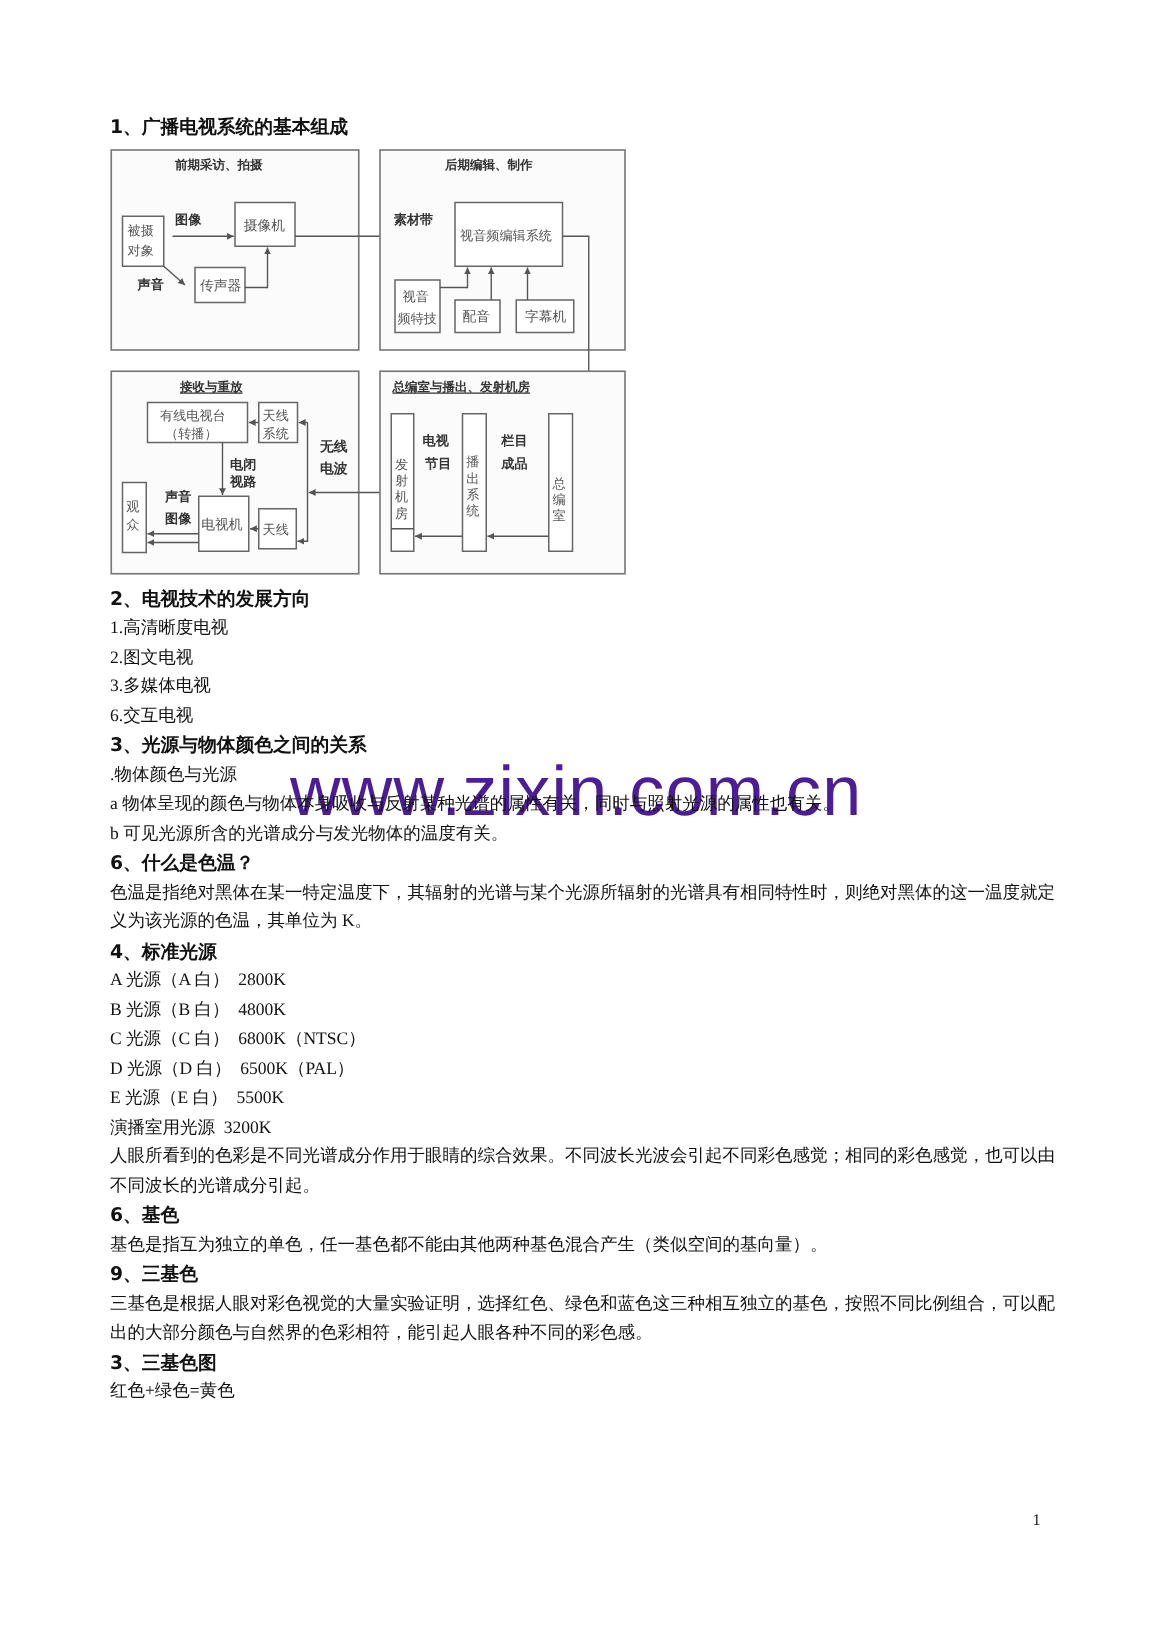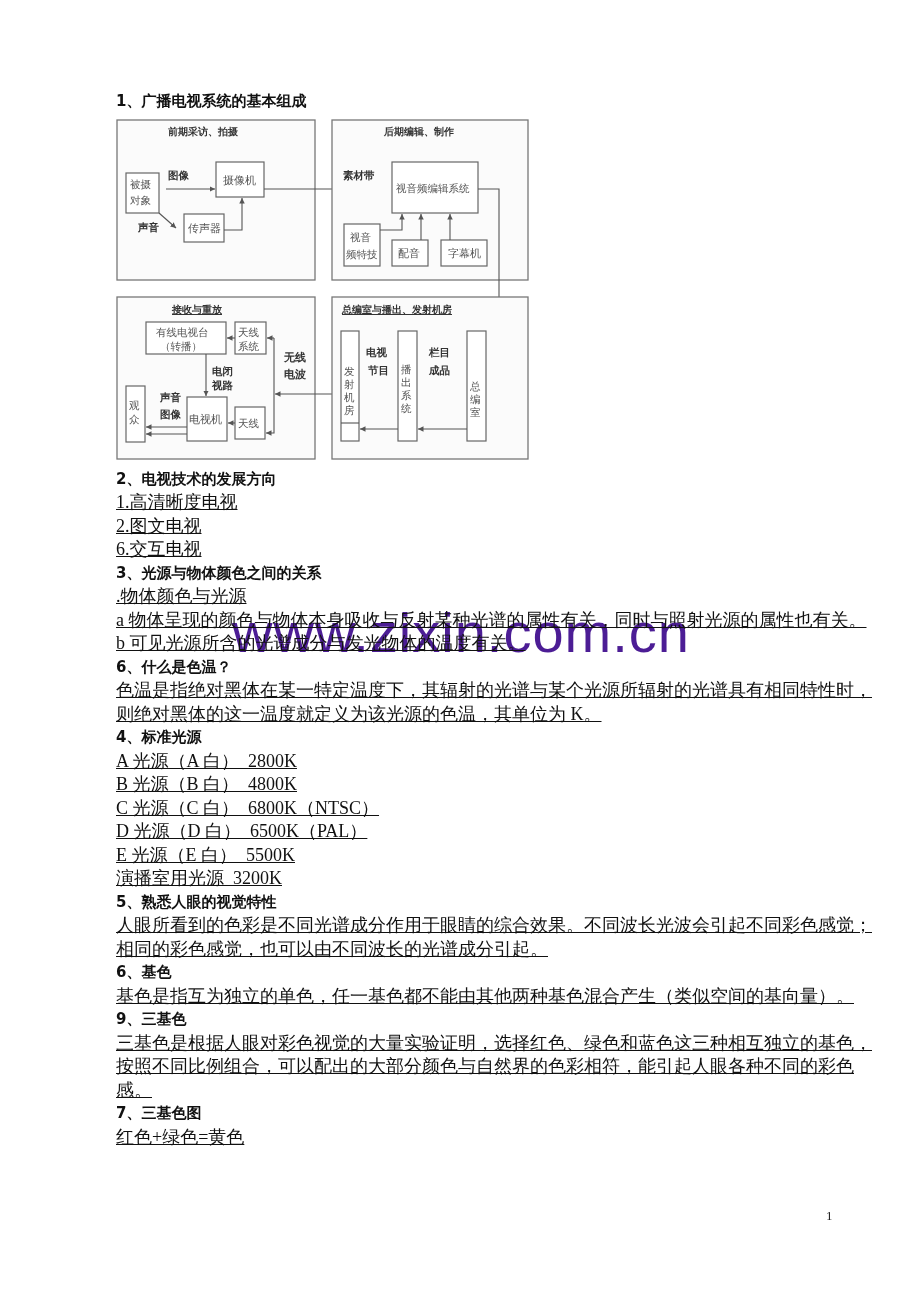--- a/index.html
+++ b/index.html
@@ -1,22 +1,22 @@
 <!DOCTYPE html>
 <html><head>
 <meta charset="utf-8">
 <style>
   html, body { margin: 0; padding: 0; background: #ffffff; }
   body { width: 920px; height: 1302px; position: relative; overflow: hidden;
          font-family: "Liberation Serif", "DejaVu Serif", serif; color: #111; }
   .page { position: absolute; left: 0; top: 0; width: 920px; height: 1302px; }
-  .content { position: absolute; left: 88px; top: 90px; width: 760px; margin-left: 28px; }
+  .content { position: absolute; left: 88px; top: 90px; width: 760px; }
   .h { font-weight: bold; font-size: 15px; line-height: 23.5px; height: 23.5px; white-space: nowrap;
        font-family: "DejaVu Sans", "Liberation Sans", sans-serif; }
-  .p { font-size: 18px; line-height: 23.5px; min-height: 23.5px; text-decoration: underline; }
+  .p { font-size: 14px; line-height: 23.5px; min-height: 23.5px; }
   .nowrap { white-space: nowrap; }
   .diagram { display: block; width: 415px; height: 345px; margin: 3px 0 6px 0; }
   .diagram text { font-family: "DejaVu Sans", sans-serif; fill: #555; }
   .diagram .bold { font-weight: bold; fill: #333; }
   .diagram rect { fill: #ffffff; stroke: #666; stroke-width: 1.2; }
   .diagram .outer { fill: #fbfbfb; stroke: #777; stroke-width: 1.3; }
   .diagram line, .diagram polyline { stroke: #555; stroke-width: 1.1; fill: none; }
   .watermark { position: absolute; left: 232px; top: 600px; font-family: "Liberation Sans", "DejaVu Sans", sans-serif;
                font-size: 56px; color: #4c1d95; letter-spacing: 1px; z-index: 0; pointer-events: none; }
   .content { z-index: 1; }
@@ -131,45 +131,45 @@
       <text x="354" y="273" font-size="10.5">总</text>
       <text x="354" y="286" font-size="10.5">编</text>
       <text x="354" y="299" font-size="10.5">室</text>
       <line x1="351" y1="312" x2="302" y2="312" marker-end="url(#arr)"></line>
       <line x1="243" y1="306" x2="225" y2="306" stroke="#555"></line>
     </svg>
 
     <div class="h">2、电视技术的发展方向</div>
     <div class="p nowrap">1.高清晰度电视</div>
     <div class="p nowrap">2.图文电视</div>
+    <div class="p nowrap">3.多媒体电视</div>
     <div class="p nowrap">6.交互电视</div>
 
     <div class="h">3、光源与物体颜色之间的关系</div>
     <div class="p">.物体颜色与光源</div>
     <div class="p">a 物体呈现的颜色与物体本身吸收与反射某种光谱的属性有关，同时与照射光源的属性也有关。</div>
     <div class="p">b 可见光源所含的光谱成分与发光物体的温度有关。</div>
 
     <div class="h">6、什么是色温？</div>
     <div class="p">色温是指绝对黑体在某一特定温度下，其辐射的光谱与某个光源所辐射的光谱具有相同特性时，则绝对黑体的这一温度就定义为该光源的色温，其单位为 K。</div>
 
     <div class="h">4、标准光源</div>
     <div class="p nowrap" style="white-space:pre">A 光源（A 白）  2800K</div>
     <div class="p nowrap" style="white-space:pre">B 光源（B 白）  4800K</div>
     <div class="p nowrap" style="white-space:pre">C 光源（C 白）  6800K（NTSC）</div>
     <div class="p nowrap" style="white-space:pre">D 光源（D 白）  6500K（PAL）</div>
     <div class="p nowrap" style="white-space:pre">E 光源（E 白）  5500K</div>
     <div class="p nowrap" style="white-space:pre">演播室用光源  3200K</div>
 
-    <div class="h">5、熟悉人眼的视觉特性</div>
     <div class="p">人眼所看到的色彩是不同光谱成分作用于眼睛的综合效果。不同波长光波会引起不同彩色感觉；相同的彩色感觉，也可以由不同波长的光谱成分引起。</div>
 
     <div class="h">6、基色</div>
     <div class="p">基色是指互为独立的单色，任一基色都不能由其他两种基色混合产生（类似空间的基向量）。</div>
 
     <div class="h">9、三基色</div>
     <div class="p">三基色是根据人眼对彩色视觉的大量实验证明，选择红色、绿色和蓝色这三种相互独立的基色，按照不同比例组合，可以配出的大部分颜色与自然界的色彩相符，能引起人眼各种不同的彩色感。</div>
 
-    <div class="h">7、三基色图</div>
+    <div class="h">3、三基色图</div>
     <div class="p nowrap">红色+绿色=黄色</div>
   </div>
 
   <div class="page-num">1</div>
 </div>
 
 </body></html>

